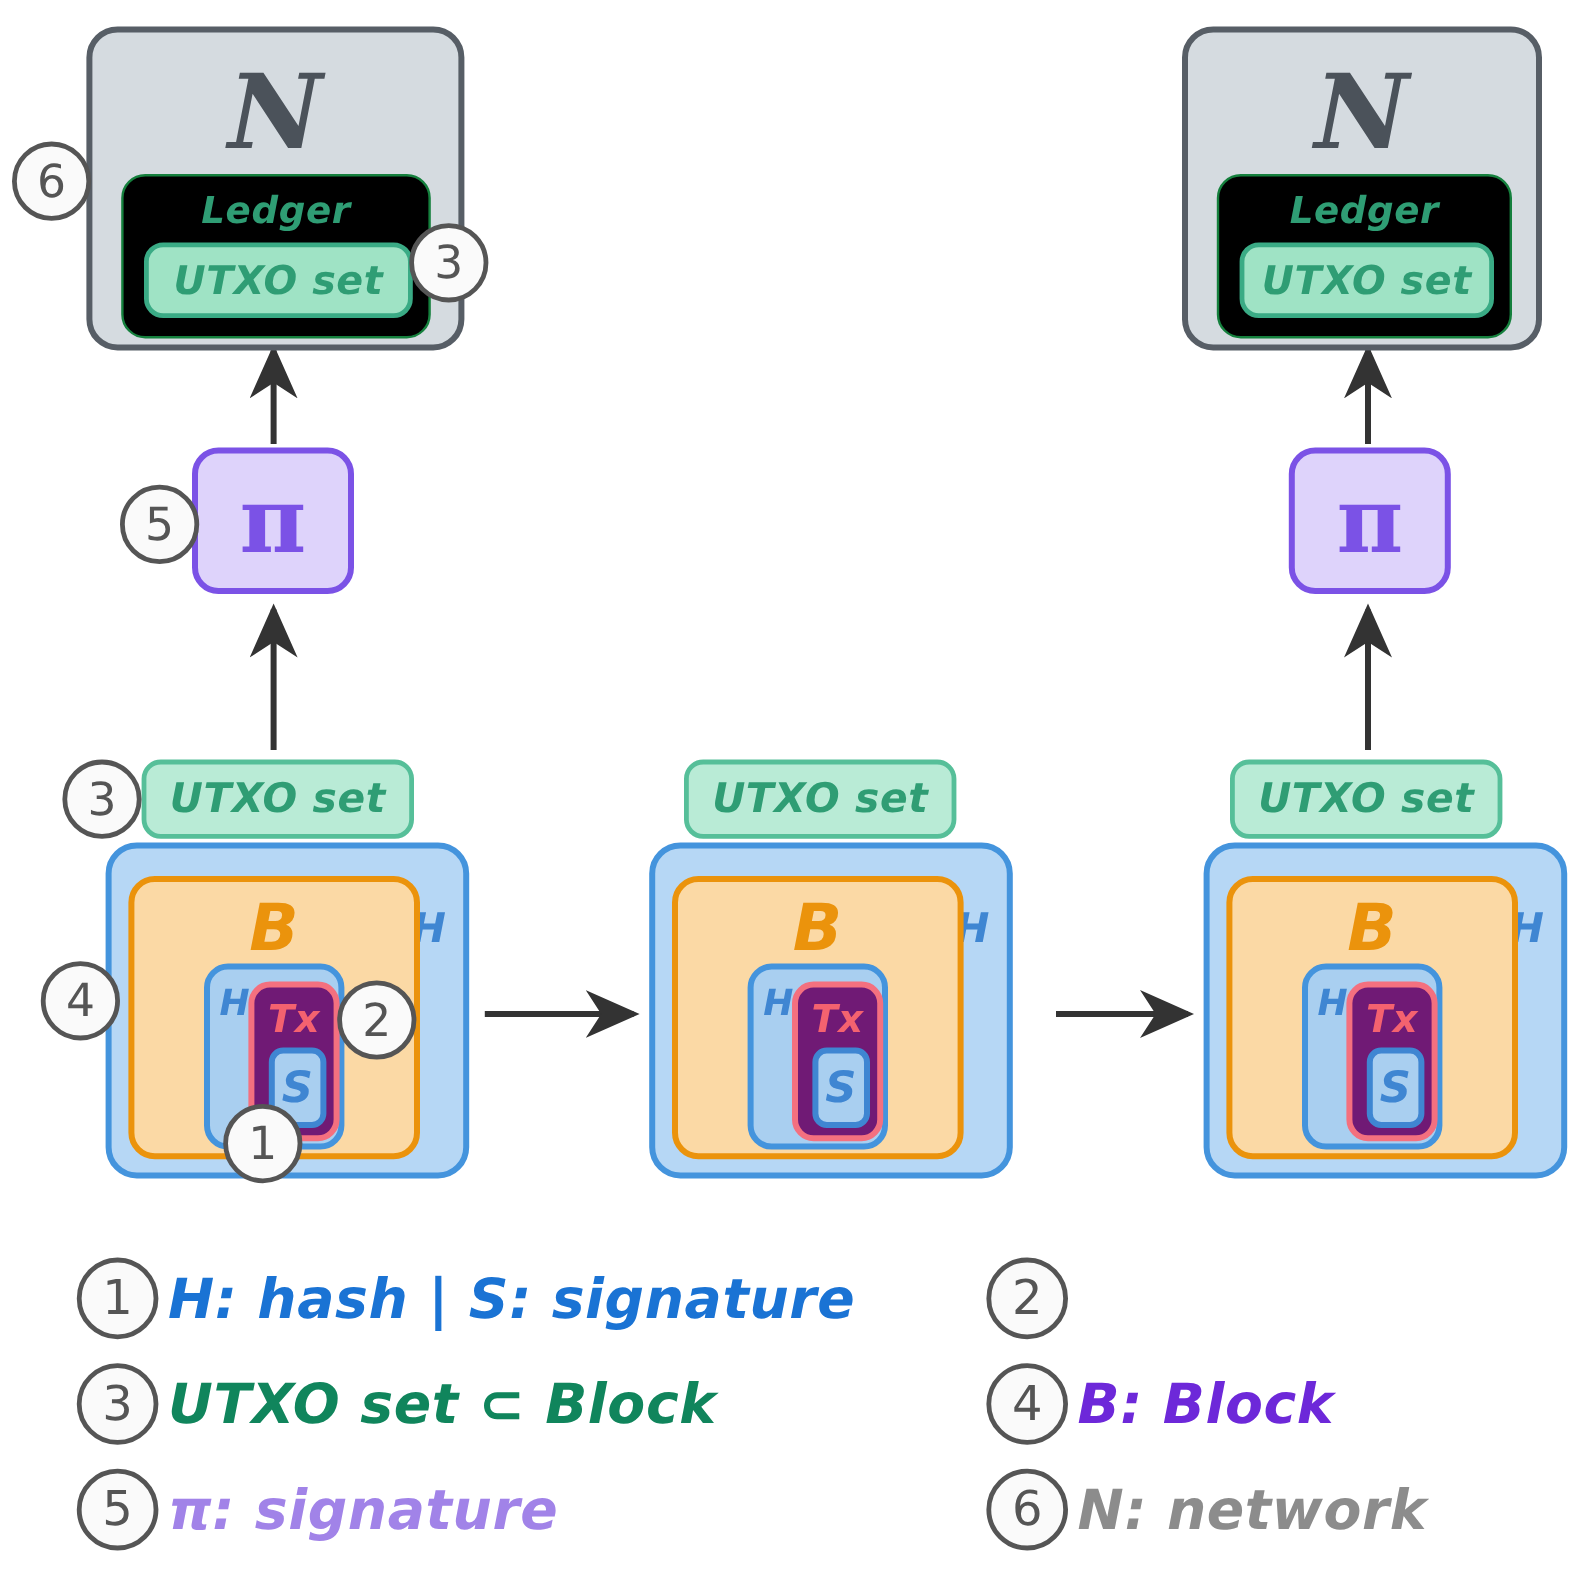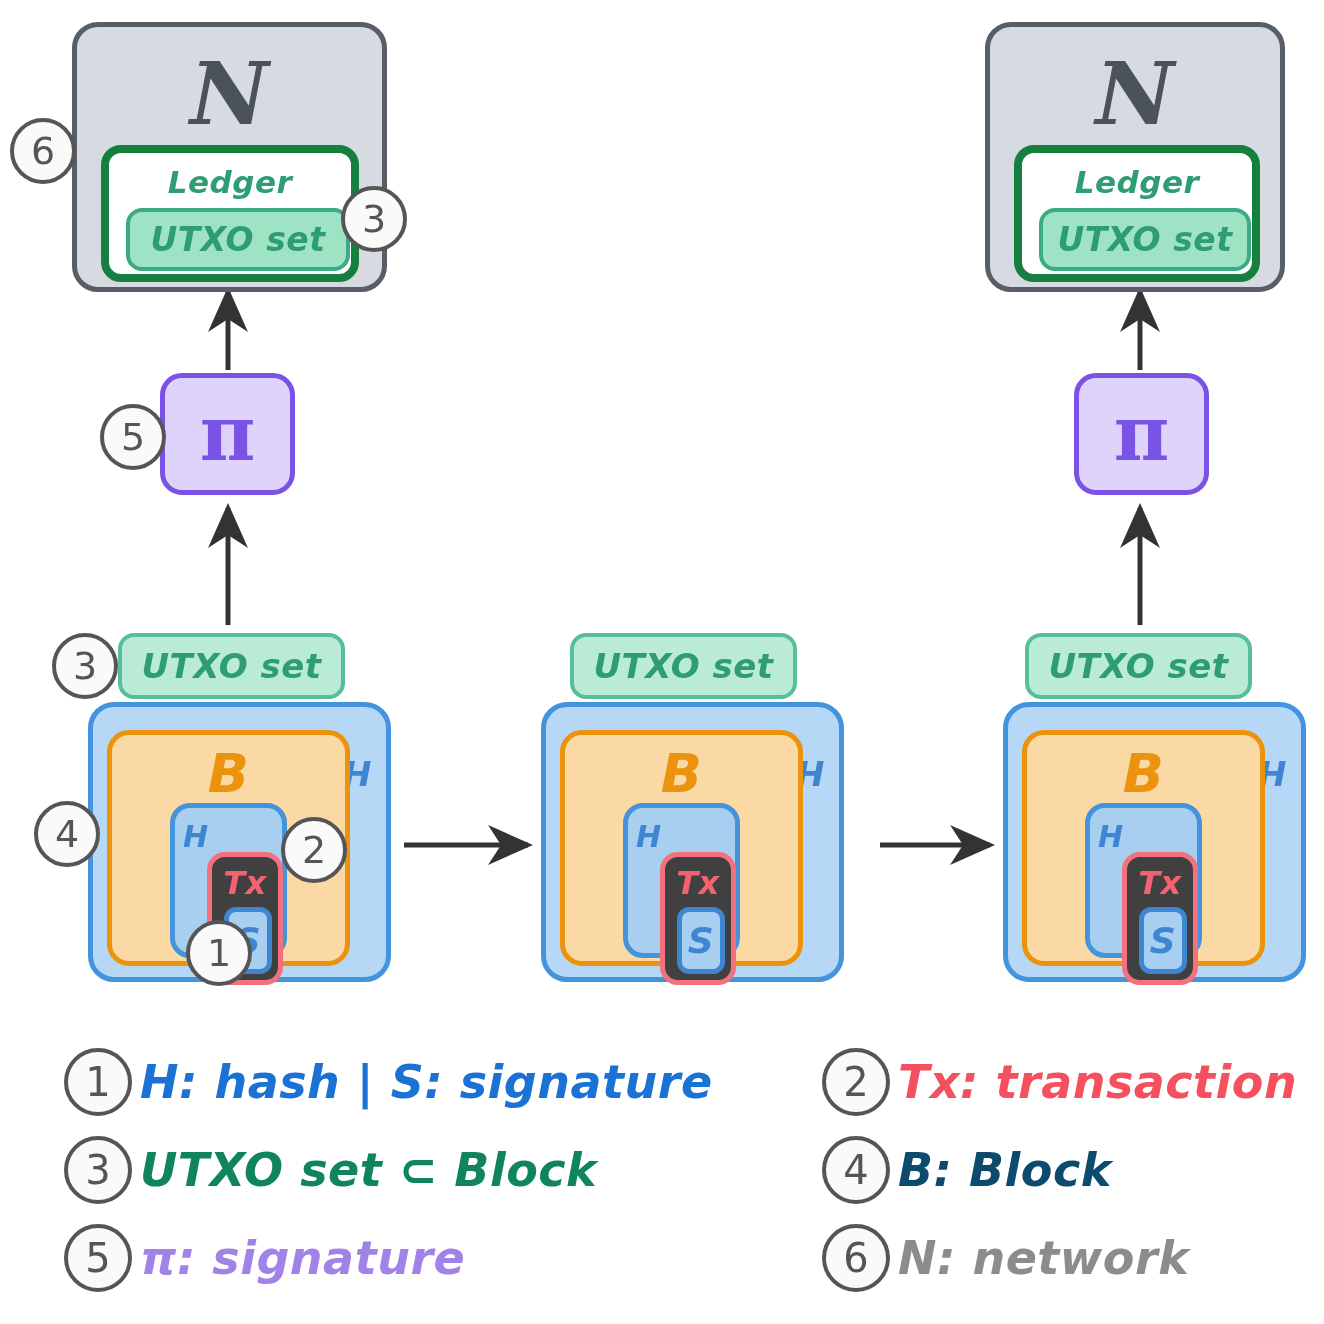--- a/index.html
+++ b/index.html
@@ -45,22 +45,22 @@
     color: #4b525a;
     font-size: 86px;
     line-height: 1;
     font-weight: 700;
     font-style: italic;
     font-family: "DejaVu Serif", serif;
   }
 
   
   .ledger-box {
-    background: #ffffff;
-    border: 8px solid #15803d;
+    background: #000000;
+    border: 2px solid #15803d;
     border-radius: 20px;
   }
   .ledger-label {
     position: absolute;
     left: 0; right: 0;
     text-align: center;
     color: #2f9d74;
     font-size: 31px;
     line-height: 1;
   }
@@ -112,24 +112,23 @@
     background: #fbd9a5;
     border: 5px solid #eb930c;
     border-radius: 22px;
   }
   .h-inner {
     background: #a9cff0;
     border: 5px solid #4494dd;
     border-radius: 20px;
   }
   .tx-box {
-    background: #404040;
+    background: #701a75;
     border: 5px solid #f4707f;
     border-radius: 18px;
-    margin-top: 34px;
   }
   .s-box {
     background: #a9cff0;
     border: 5px solid #3f86d2;
     border-radius: 12px;
     display: flex;
     align-items: center;
     justify-content: center;
   }
   .lbl-h {
@@ -321,31 +320,30 @@
     </div>
   </div>
 
   <div class="legend-row" style="left:64px; top:1048px;">
     <div class="legend-circle">1</div>
     <div class="legend-text hand" style="color:#1a73d4;">H: hash | S: signature</div>
   </div>
 
   <div class="legend-row" style="left:822px; top:1048px;">
     <div class="legend-circle">2</div>
-    <div class="legend-text hand" style="color:#f4505f;">Tx: transaction</div>
   </div>
 
   <div class="legend-row" style="left:64px; top:1136px;">
     <div class="legend-circle">3</div>
     <div class="legend-text hand" style="color:#10855c;">UTXO set ⊂ Block</div>
   </div>
 
   <div class="legend-row" style="left:822px; top:1136px;">
     <div class="legend-circle">4</div>
-    <div class="legend-text hand" style="color:#0c4a6e;">B: Block</div>
+    <div class="legend-text hand" style="color:#6d28d9;">B: Block</div>
   </div>
 
   <div class="legend-row" style="left:64px; top:1224px;">
     <div class="legend-circle">5</div>
     <div class="legend-text hand" style="color:#a183e8;">π: signature</div>
   </div>
 
   <div class="legend-row" style="left:822px; top:1224px;">
     <div class="legend-circle">6</div>
     <div class="legend-text hand" style="color:#8c8c8c;">N: network</div>

